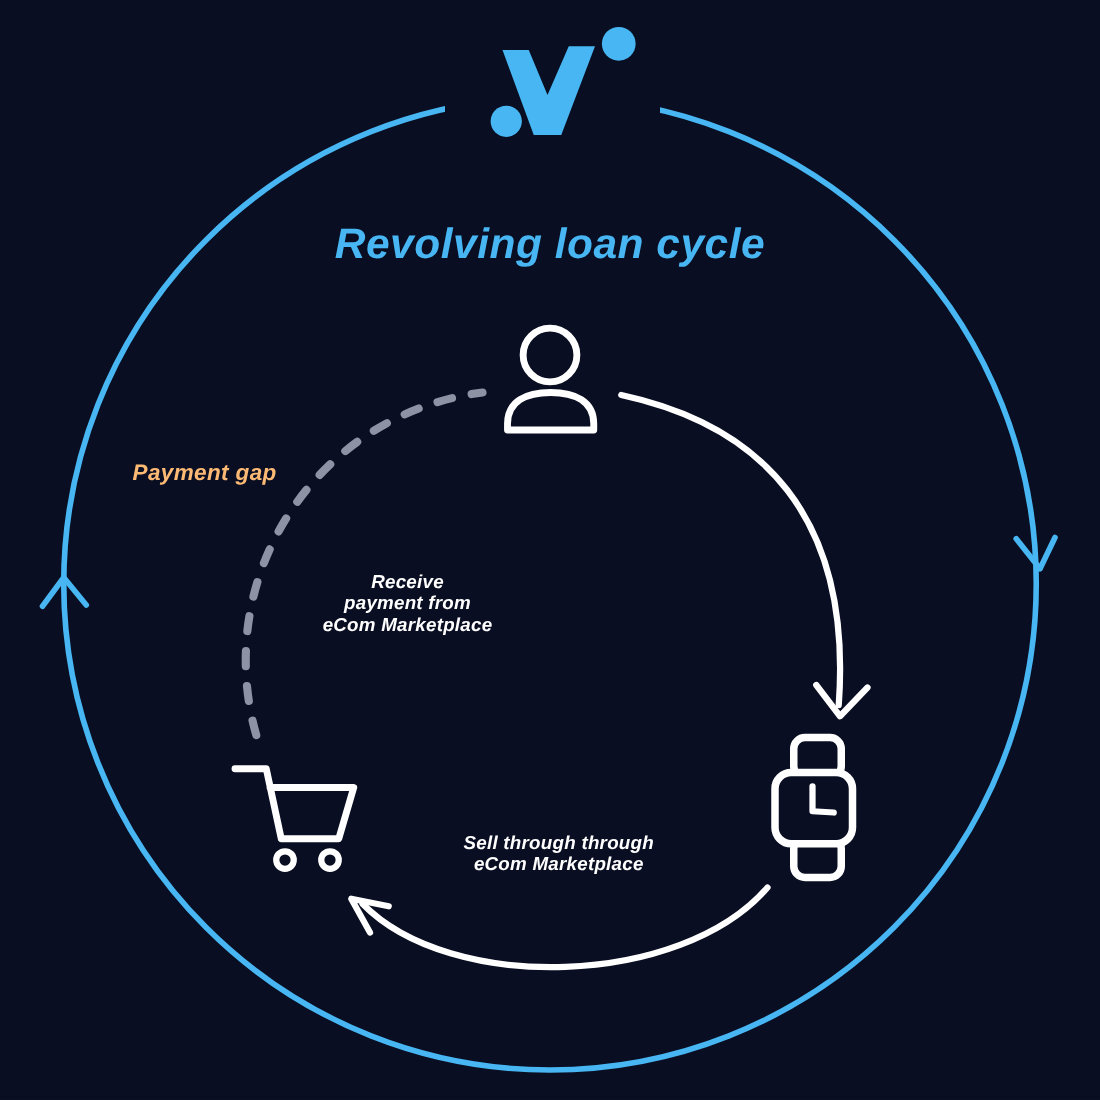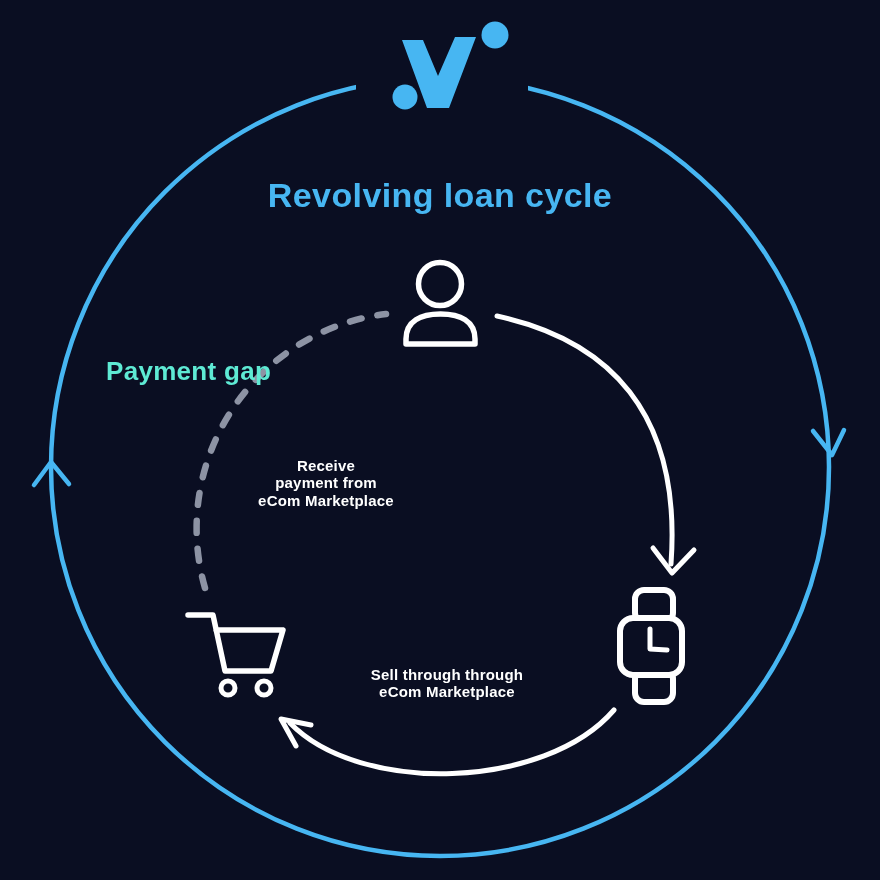--- a/index.html
+++ b/index.html
@@ -1,33 +1,34 @@
 <!DOCTYPE html>
 <html><head>
 <meta charset="utf-8">
 <style>
   html,body{margin:0;padding:0;background:#0a0e22;}
   .stage{
     position:relative;width:880px;height:877px;overflow:hidden;
     background:#0a0e22;
     font-family:"Liberation Sans",sans-serif;
+    font-style:italic;
   }
   .stage svg{position:absolute;left:0;top:0;}
   .label{
     position:absolute;color:#ffffff;font-weight:700;
     text-align:center;white-space:pre-line;line-height:1.16;
     font-size:15px;letter-spacing:.2px;
   }
   .title{
     position:absolute;left:0;top:176px;width:880px;text-align:center;
     color:#47b6f2;font-size:34px;font-weight:700;letter-spacing:.4px;
   }
   .gap-label{
-    position:absolute;left:106px;top:356px;
-    color:#5eead4;font-size:26px;font-weight:600;letter-spacing:.3px;
+    position:absolute;left:106px;top:368px;
+    color:#fdba74;font-size:18px;font-weight:600;letter-spacing:.3px;
   }
 </style>
 </head>
 <body>
 
 <div class="stage">
 
   <svg width="880" height="880" viewBox="0 0 880 880">
 
     <g>

